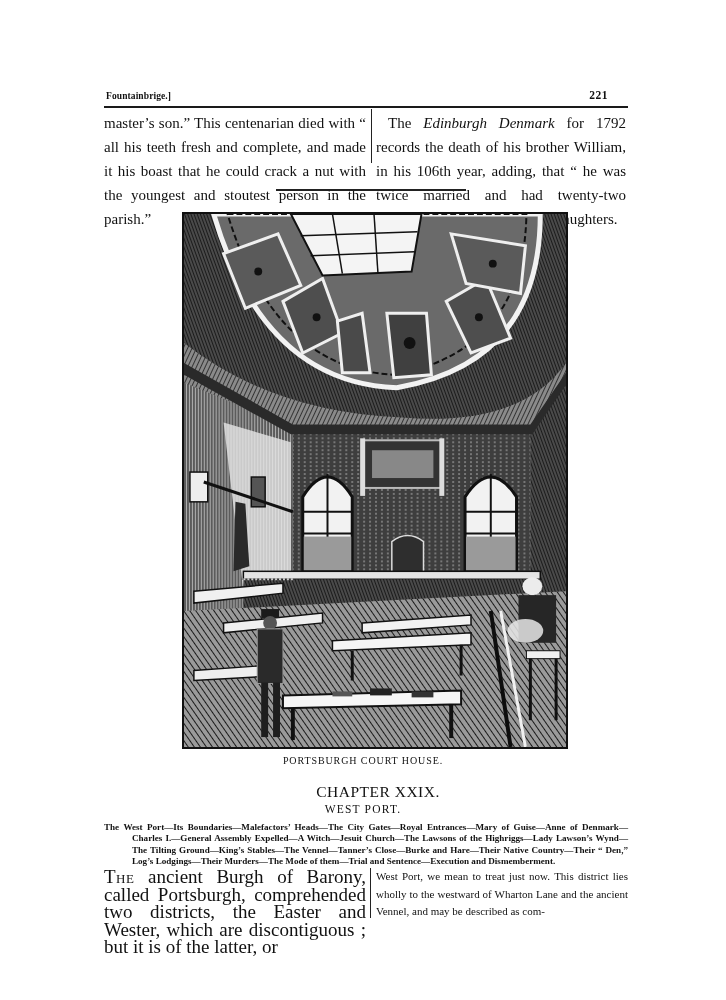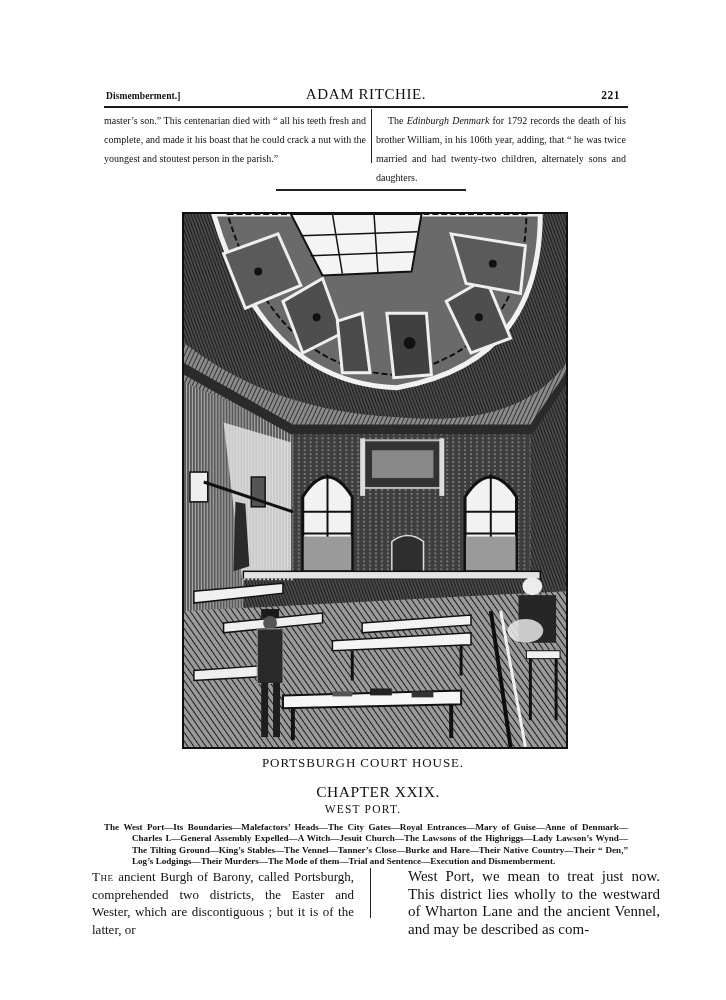--- a/index.html
+++ b/index.html
@@ -2,52 +2,51 @@
 <html><head>
 <meta charset="utf-8">
 <style>
   * { margin: 0; padding: 0; box-sizing: border-box; }
   html, body { width: 726px; height: 1000px; background: #ffffff; overflow: hidden; }
   body { position: relative; font-family: "Liberation Serif", "DejaVu Serif", serif; color: #111; }
 
   .running-head { position: absolute; left: 106px; top: 86px; width: 520px; height: 20px; }
   .rh-left { position: absolute; left: 0; top: 5px; font-size: 9.5px; font-weight: bold; letter-spacing: 0.1px; }
   .rh-center { position: absolute; left: 0; right: 0; top: 0; text-align: center; font-size: 15px; letter-spacing: 0.6px; }
-  .rh-right { position: absolute; right: 6px; top: 3px; font-size: 11.5px; font-weight: bold; letter-spacing: 0.5px; }
+  .rh-right { position: absolute; right: 18px; top: 3px; font-size: 11.5px; font-weight: bold; letter-spacing: 0.5px; }
   .rh-rule { position: absolute; left: 104px; top: 106px; width: 524px; height: 1.5px; background: #1a1a1a; }
 
-  .col { position: absolute; font-size: 10px; line-height: 19px; text-align: justify; }
+  .col { position: absolute; font-size: 15px; line-height: 24px; text-align: justify; }
   .col p { text-indent: 0; }
   .top-left { left: 104px; top: 111px; width: 262px; }
   .top-right { left: 376px; top: 111px; width: 250px; }
   .indent { text-indent: 12px !important; }
   .divider-top { position: absolute; left: 371px; top: 109px; width: 1.4px; height: 54px; background: #222; }
 
   .sep-rule { position: absolute; left: 276px; top: 189px; width: 190px; height: 1.6px; background: #222; }
 
   .figure { position: absolute; left: 182px; top: 212px; width: 386px; height: 537px; border: 2px solid #111; overflow: hidden; background: #5a5a5a; }
   .figure svg { display: block; width: 100%; height: 100%; }
 
-  .caption { position: absolute; left: 0; width: 726px; top: 755px; text-align: center; font-size: 13px; letter-spacing: 0.9px; }
+  .caption { position: absolute; left: 0; width: 726px; top: 755px; text-align: center; font-size: 10px; letter-spacing: 0.9px; }
   .chapter { position: absolute; left: 15px; width: 726px; top: 783px; text-align: center; font-size: 15.5px; letter-spacing: 0.5px; }
   .chapter-sub { position: absolute; left: 0; width: 726px; top: 803px; text-align: center; font-size: 11.5px; letter-spacing: 1.2px; }
 
   .synopsis { position: absolute; left: 104px; top: 822px; width: 524px; font-size: 9.1px; line-height: 11.3px; text-align: justify; padding-left: 28px; text-indent: -28px; font-weight: bold; }
 
-  .bottom-left { left: 92px; top: 868px; width: 262px; font-size: 13px; line-height: 17.6px; }
-  .bottom-right { left: 376px; top: 868px; width: 252px; font-size: 15px; line-height: 17.6px; margin-left: 32px; }
+  .bottom-left { left: 104px; top: 868px; width: 262px; font-size: 19px; line-height: 17.6px; }
+  .bottom-right { left: 376px; top: 868px; width: 252px; font-size: 11px; line-height: 17.6px; }
   .divider-bottom { position: absolute; left: 370px; top: 868px; width: 1.4px; height: 50px; background: #222; }
   .smallcaps { font-variant: small-caps; letter-spacing: 0.5px; }
 </style>
 </head>
 <body>
 
 <div class="running-head">
-  <span class="rh-left">Dismemberment.]</span>
-  <div class="rh-center">ADAM RITCHIE.</div>
+  <span class="rh-left">Fountainbrige.]</span>
   <span class="rh-right">221</span>
 </div>
 <div class="rh-rule"></div>
 
 <div class="col top-left">
   <p>master’s son.”  This centenarian died with “ all his teeth fresh and complete, and made it his boast that he could crack a nut with the youngest and stoutest person in the parish.”</p>
 </div>
 <div class="divider-top"></div>
 <div class="col top-right">
   <p class="indent"><span>The </span><i>Edinburgh Denmark</i><span> for 1792 records the death of his brother William, in his 106th year, adding, that “ he was twice married and had twenty-two children, alternately sons and daughters.</span></p>

